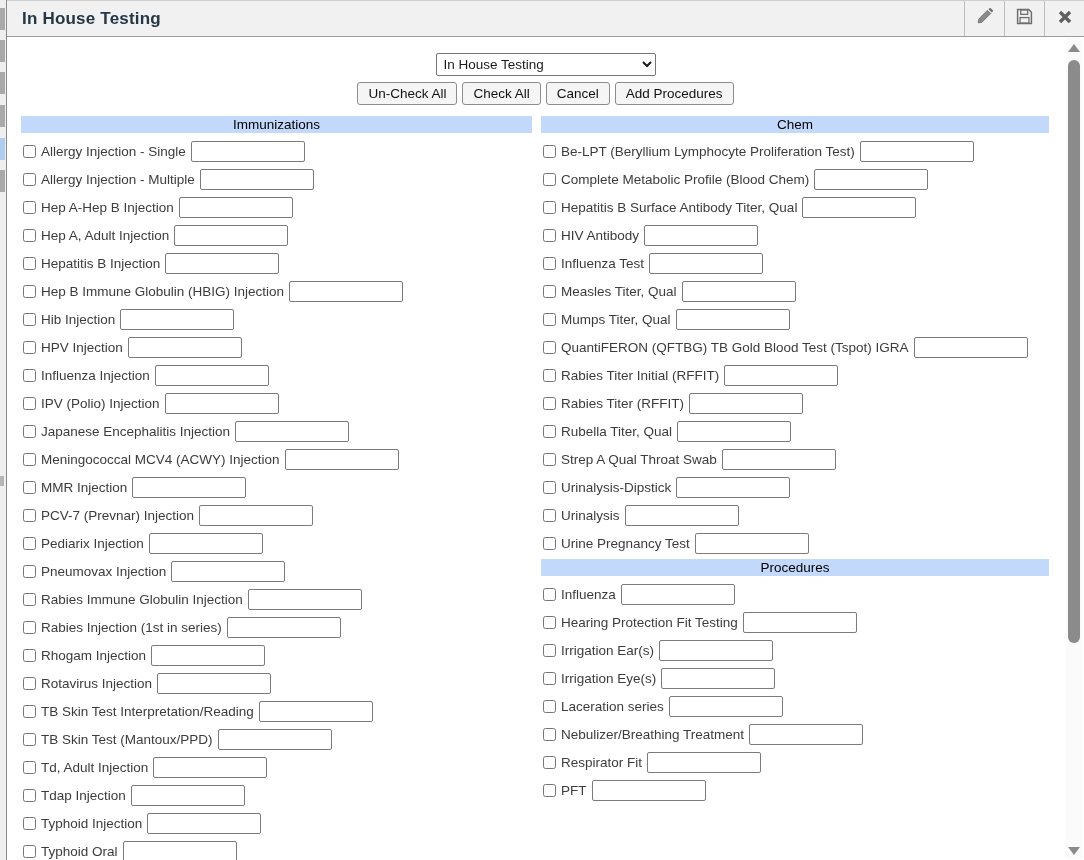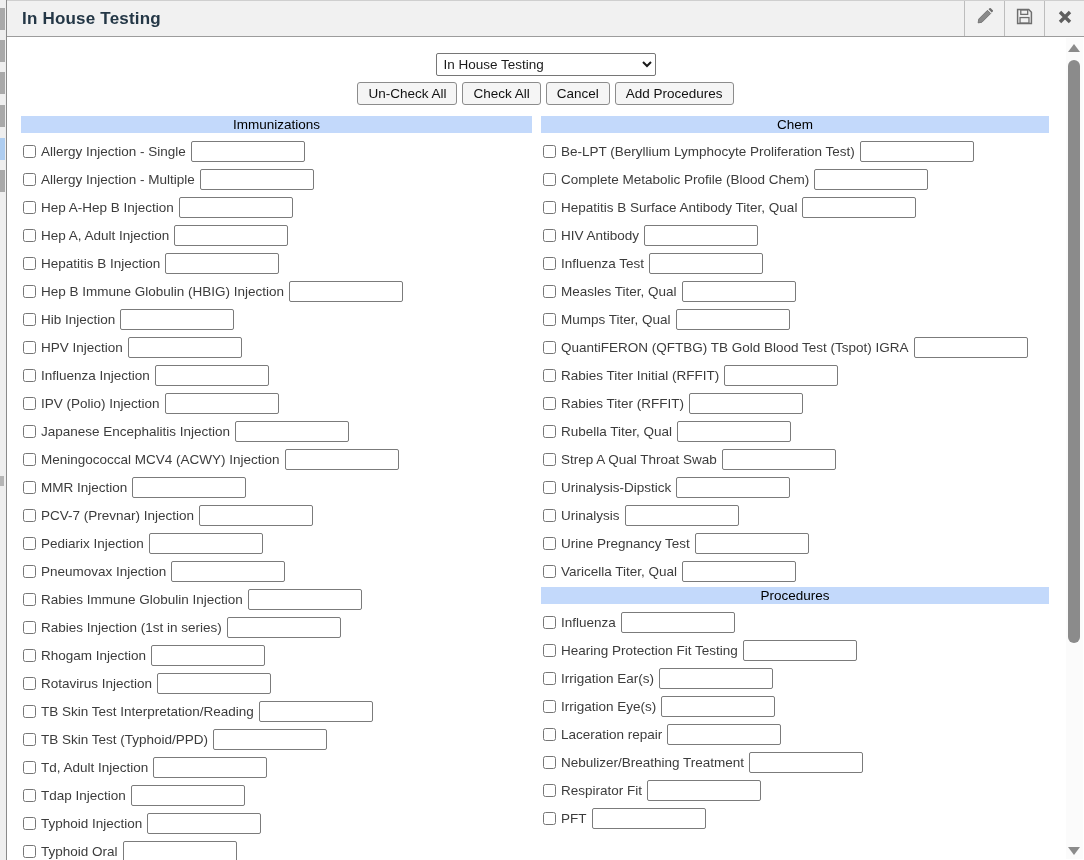--- a/index.html
+++ b/index.html
@@ -157,21 +157,21 @@
           <div class="row"><input type="checkbox" class="cb" style=""><span class="lbl">Meningococcal MCV4 (ACWY) Injection</span><input type="text" class="txt" style=""></div>
           <div class="row"><input type="checkbox" class="cb" style=""><span class="lbl">MMR Injection</span><input type="text" class="txt" style=""></div>
           <div class="row"><input type="checkbox" class="cb" style=""><span class="lbl">PCV-7 (Prevnar) Injection</span><input type="text" class="txt" style=""></div>
           <div class="row"><input type="checkbox" class="cb" style=""><span class="lbl">Pediarix Injection</span><input type="text" class="txt" style=""></div>
           <div class="row"><input type="checkbox" class="cb" style=""><span class="lbl">Pneumovax Injection</span><input type="text" class="txt" style=""></div>
           <div class="row"><input type="checkbox" class="cb" style=""><span class="lbl">Rabies Immune Globulin Injection</span><input type="text" class="txt" style=""></div>
           <div class="row"><input type="checkbox" class="cb" style=""><span class="lbl">Rabies Injection (1st in series)</span><input type="text" class="txt" style=""></div>
           <div class="row"><input type="checkbox" class="cb" style=""><span class="lbl">Rhogam Injection</span><input type="text" class="txt" style=""></div>
           <div class="row"><input type="checkbox" class="cb" style=""><span class="lbl">Rotavirus Injection</span><input type="text" class="txt" style=""></div>
           <div class="row"><input type="checkbox" class="cb" style=""><span class="lbl">TB Skin Test Interpretation/Reading</span><input type="text" class="txt" style=""></div>
-          <div class="row"><input type="checkbox" class="cb" style=""><span class="lbl">TB Skin Test (Typhoid/PPD)</span><input type="text" class="txt" style=""></div>
+          <div class="row"><input type="checkbox" class="cb" style=""><span class="lbl">TB Skin Test (Mantoux/PPD)</span><input type="text" class="txt" style=""></div>
           <div class="row"><input type="checkbox" class="cb" style=""><span class="lbl">Td, Adult Injection</span><input type="text" class="txt" style=""></div>
           <div class="row"><input type="checkbox" class="cb" style=""><span class="lbl">Tdap Injection</span><input type="text" class="txt" style=""></div>
           <div class="row"><input type="checkbox" class="cb" style=""><span class="lbl">Typhoid Injection</span><input type="text" class="txt" style=""></div>
           <div class="row"><input type="checkbox" class="cb" style=""><span class="lbl">Typhoid Oral</span><input type="text" class="txt" style=""></div>
         </div>
     </div>
 
     <div class="col-right">
       <div class="sec-header">Chem</div>
       <div class="rows">
@@ -183,30 +183,29 @@
           <div class="row"><input type="checkbox" class="cb" style=""><span class="lbl">Measles Titer, Qual</span><input type="text" class="txt" style=""></div>
           <div class="row"><input type="checkbox" class="cb" style=""><span class="lbl">Mumps Titer, Qual</span><input type="text" class="txt" style=""></div>
           <div class="row"><input type="checkbox" class="cb" style=""><span class="lbl">QuantiFERON (QFTBG) TB Gold Blood Test (Tspot) IGRA</span><input type="text" class="txt" style=""></div>
           <div class="row"><input type="checkbox" class="cb" style=""><span class="lbl">Rabies Titer Initial (RFFIT)</span><input type="text" class="txt" style=""></div>
           <div class="row"><input type="checkbox" class="cb" style=""><span class="lbl">Rabies Titer (RFFIT)</span><input type="text" class="txt" style=""></div>
           <div class="row"><input type="checkbox" class="cb" style=""><span class="lbl">Rubella Titer, Qual</span><input type="text" class="txt" style=""></div>
           <div class="row"><input type="checkbox" class="cb" style=""><span class="lbl">Strep A Qual Throat Swab</span><input type="text" class="txt" style=""></div>
           <div class="row"><input type="checkbox" class="cb" style=""><span class="lbl">Urinalysis-Dipstick</span><input type="text" class="txt" style=""></div>
           <div class="row"><input type="checkbox" class="cb" style=""><span class="lbl">Urinalysis</span><input type="text" class="txt" style=""></div>
           <div class="row"><input type="checkbox" class="cb" style=""><span class="lbl">Urine Pregnancy Test</span><input type="text" class="txt" style=""></div>
-          <div class="row"><input type="checkbox" class="cb" style=""><span class="lbl">Varicella Titer, Qual</span><input type="text" class="txt" style=""></div>
         </div>
 
       <div class="sec-header">Procedures</div>
       <div class="rows">
           <div class="row"><input type="checkbox" class="cb" style=""><span class="lbl">Influenza</span><input type="text" class="txt" style=""></div>
           <div class="row"><input type="checkbox" class="cb" style=""><span class="lbl">Hearing Protection Fit Testing</span><input type="text" class="txt" style=""></div>
           <div class="row"><input type="checkbox" class="cb" style=""><span class="lbl">Irrigation Ear(s)</span><input type="text" class="txt" style=""></div>
           <div class="row"><input type="checkbox" class="cb" style=""><span class="lbl">Irrigation Eye(s)</span><input type="text" class="txt" style=""></div>
-          <div class="row"><input type="checkbox" class="cb" style=""><span class="lbl">Laceration repair</span><input type="text" class="txt" style=""></div>
+          <div class="row"><input type="checkbox" class="cb" style=""><span class="lbl">Laceration series</span><input type="text" class="txt" style=""></div>
           <div class="row"><input type="checkbox" class="cb" style=""><span class="lbl">Nebulizer/Breathing Treatment</span><input type="text" class="txt" style=""></div>
           <div class="row"><input type="checkbox" class="cb" style=""><span class="lbl">Respirator Fit</span><input type="text" class="txt" style=""></div>
           <div class="row"><input type="checkbox" class="cb" style=""><span class="lbl">PFT</span><input type="text" class="txt" style=""></div>
         </div>
 
     </div>
 
   </div>
 
   <div class="scrollbar">

